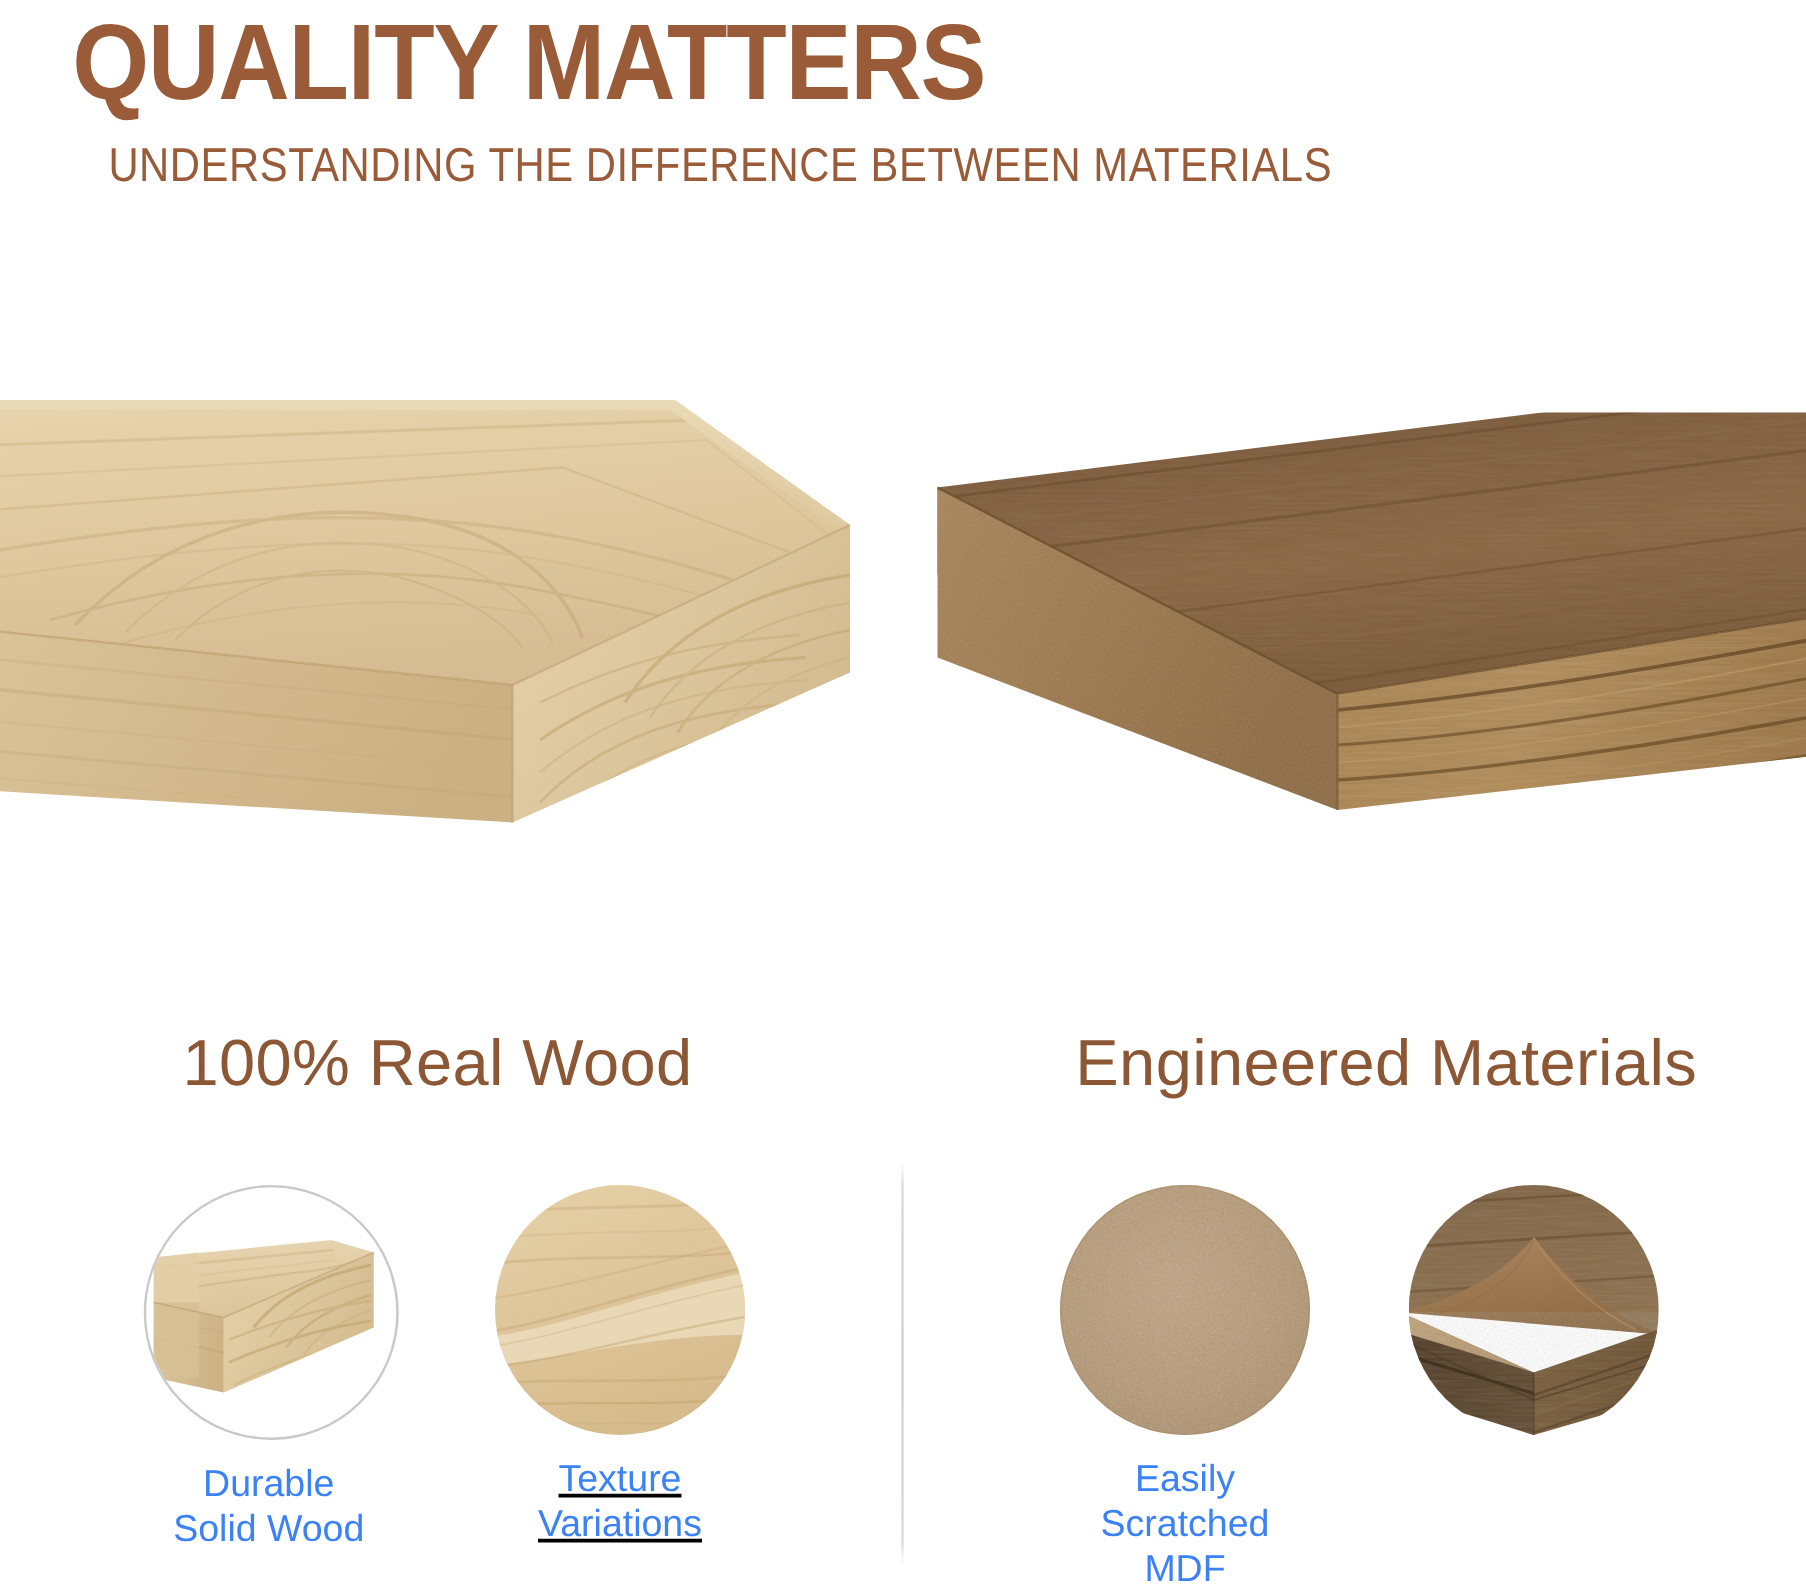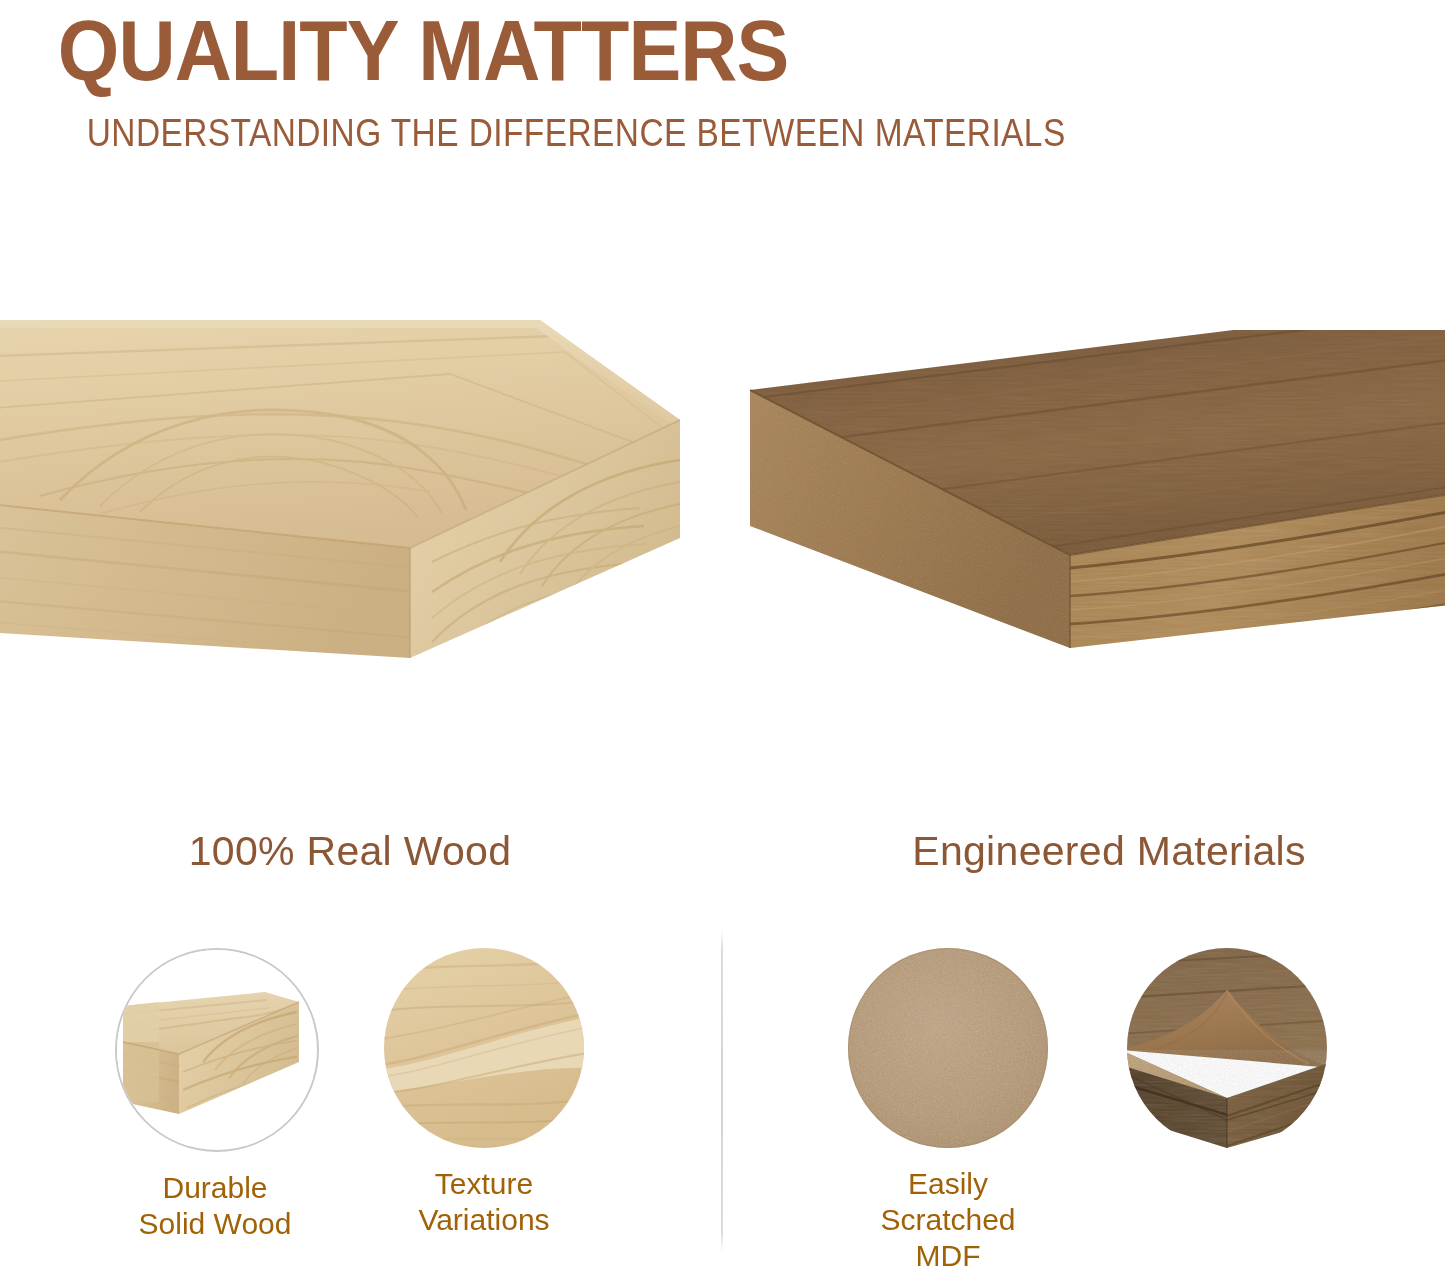--- a/index.html
+++ b/index.html
@@ -50,21 +50,21 @@
   }
   .board-right{
     position:absolute;left:740px;top:330px;width:725px;height:345px;
   }
 
   
   .sec-head{
     position:absolute;
     font-family:"Liberation Sans", sans-serif;
     font-weight:400;
-    font-size:41px;
+    font-size:52px;
     line-height:46px;
     color:#8C5734;
     letter-spacing:0.3px;
     white-space:nowrap;
   }
   .sec-head.left{left:0;top:828px;width:700px;text-align:center;}
   .sec-head.right{left:749px;top:828px;width:720px;text-align:center;}
 
   
   .divider{
@@ -79,25 +79,25 @@
     position:relative;width:200px;height:200px;border-radius:50%;
     overflow:hidden;
   }
   .thumb .caption{
     margin-top:18px;
     text-align:center;
     font-family:"Liberation Sans", sans-serif;
     font-weight:400;
     font-size:30px;
     line-height:36px;
-    color:#a16207;
+    color:#3b82f6;
     white-space:pre-line;
   }
   .t1{left:115px;top:0;}
-  .t2{left:384px;top:0;}
+  .t2{left:396px;top:0;text-decoration:underline;}
   .t3{left:848px;top:0;}
   .t4{left:1127px;top:0;}
 
   .ring{border:2px solid #c9c9c9;}
 </style>
 </head>
 <body>
 
 <div class="stage">
 

